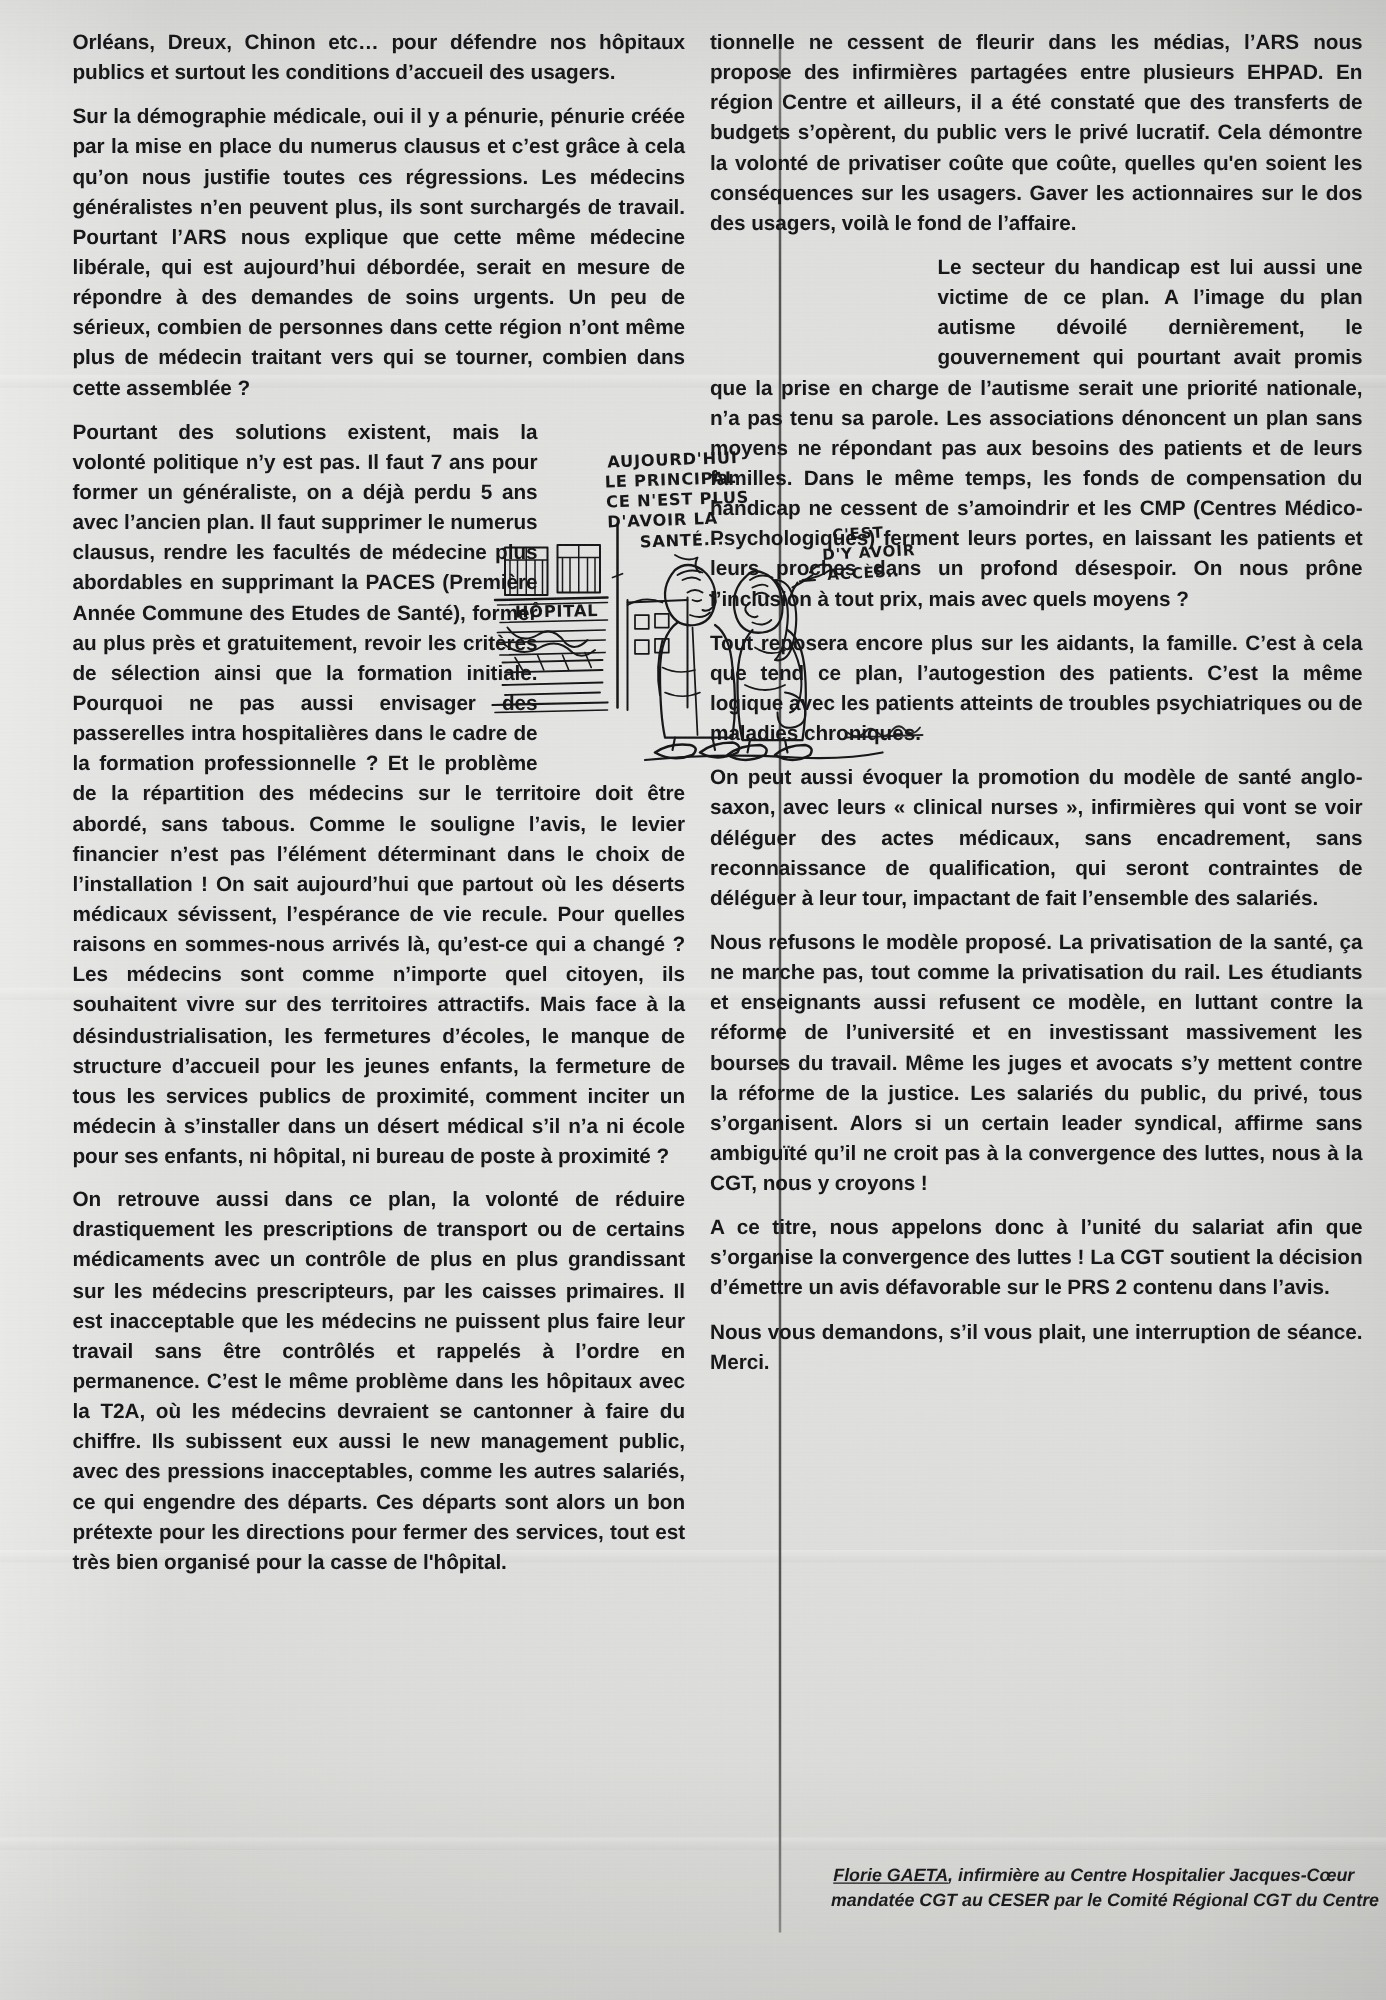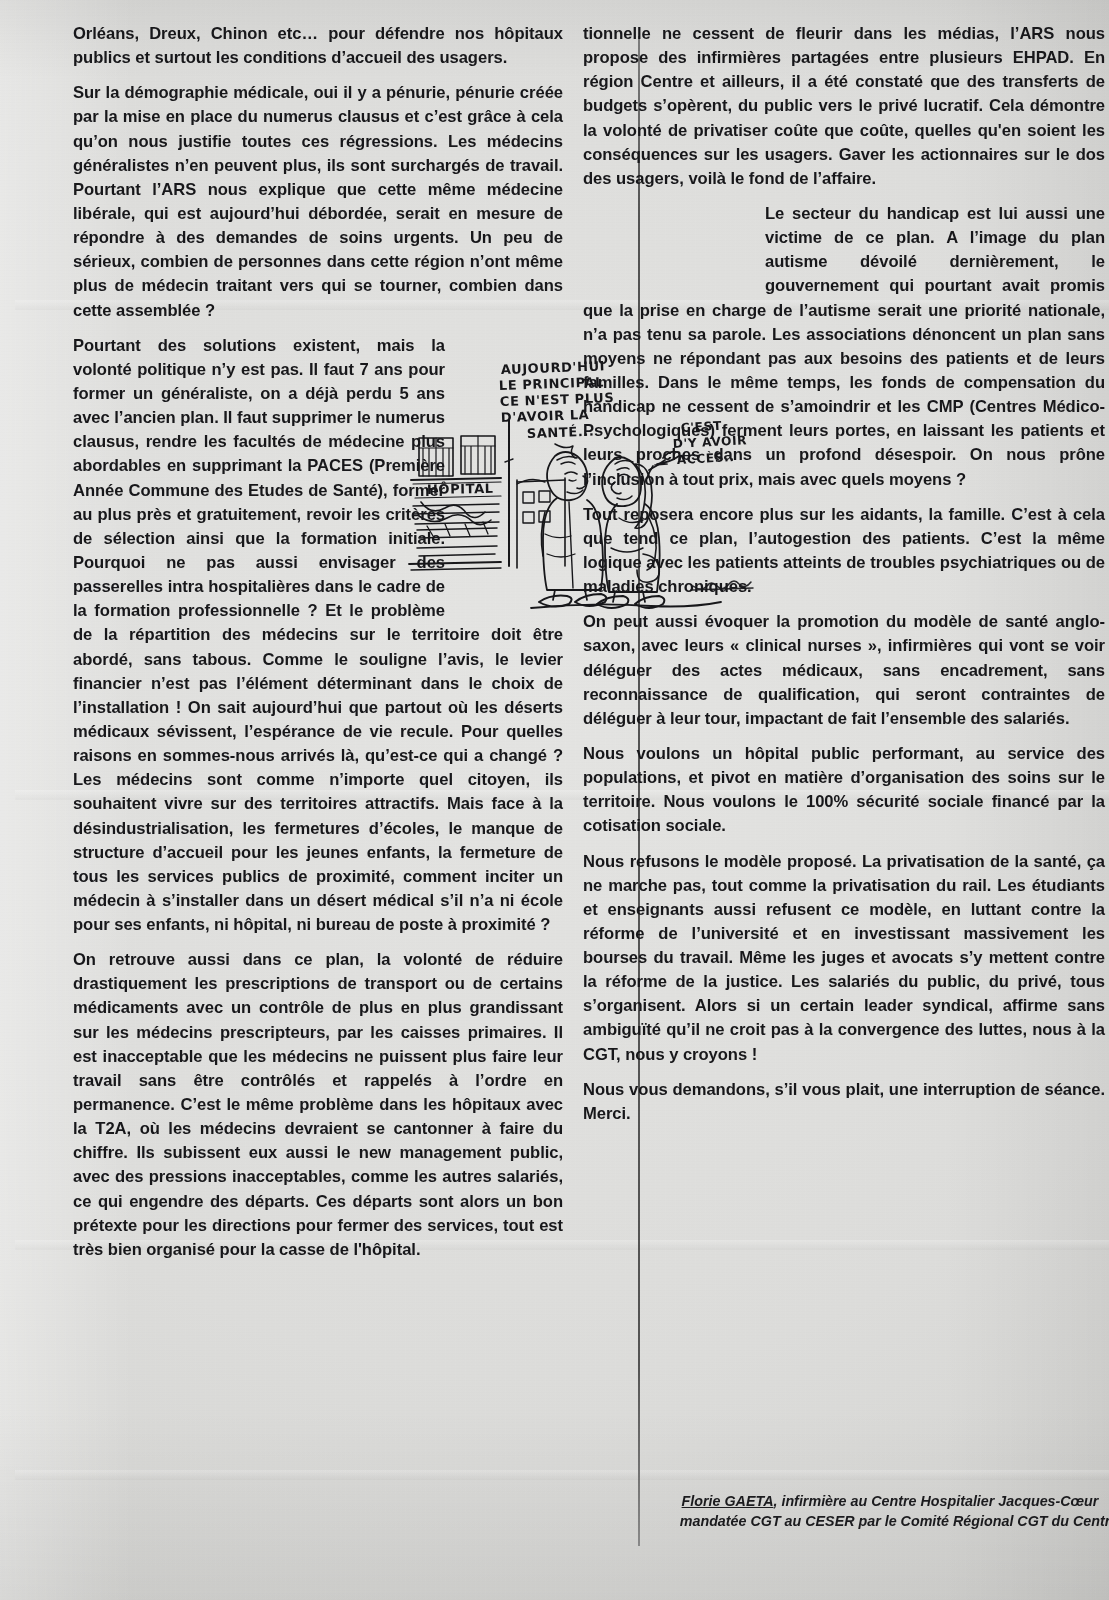--- a/index.html
+++ b/index.html
@@ -28,21 +28,20 @@
       repeating-linear-gradient(90deg, rgba(255,255,255,0.05) 0px, rgba(0,0,0,0) 2px, rgba(0,0,0,0) 5px);
     pointer-events:none;
   }
   
   .crease { position:absolute; left:0; right:0; height:10px; pointer-events:none;
             background: linear-gradient(180deg, rgba(255,255,255,.45), rgba(0,0,0,.05)); opacity:.5; }
 
   #sheet {
     position:absolute; inset:0;
     padding: 4px 0 0 0;
-    margin-left: 15px;
   }
 
   .columns {
     position:absolute;
     left: 58px; top: 22px;
     width: 1040px; height: 1520px;
   }
 
   .col {
     position:absolute;
@@ -145,22 +144,22 @@
     </div>
 
     <div class="col right">
       <p>tionnelle ne cessent de fleurir dans les médias, l’ARS nous propose des infirmières partagées entre plusieurs EHPAD. En région Centre et ailleurs, il a été constaté que des transferts de budgets s’opèrent, du public vers le privé lucratif. Cela démontre la volonté de privatiser coûte que coûte, quelles qu'en soient les conséquences sur les usagers. Gaver les actionnaires sur le dos des usagers, voilà le fond de l’affaire.</p>
       <p>
         <span class="shape-right"></span>
         <span>Le secteur du handicap est lui aussi une victime de ce plan. A l’image du plan autisme dévoilé dernièrement, le gouvernement qui pourtant avait promis que la prise en charge de l’autisme serait une priorité nationale, n’a pas tenu sa parole. Les associations dénoncent un plan sans moyens ne répondant pas aux besoins des patients et de leurs familles. Dans le même temps, les fonds de compensation du handicap ne cessent de s’amoindrir et les CMP (Centres Médico-Psychologiques) ferment leurs portes, en laissant les patients et leurs proches dans un profond désespoir. On nous prône l’inclusion à tout prix, mais avec quels moyens ?</span>
       </p>
       <p>Tout reposera encore plus sur les aidants, la famille. C’est à cela que tend ce plan, l’autogestion des patients. C’est la même logique avec les patients atteints de troubles psychiatriques ou de maladies chroniques.</p>
       <p>On peut aussi évoquer la promotion du modèle de santé anglo-saxon, avec leurs « clinical nurses », infirmières qui vont se voir déléguer des actes médicaux, sans encadrement, sans reconnaissance de qualification, qui seront contraintes de déléguer à leur tour, impactant de fait l’ensemble des salariés.</p>
-      <p>Nous voulons un hôpital public performant, au service des populations, et pivot en matière d’organisation des soins sur le territoire. Nous voulons le 100% sécurité sociale financé par la cotisation sociale.</p>
       <p>Nous refusons le modèle proposé. La privatisation de la santé, ça ne marche pas, tout comme la privatisation du rail. Les étudiants et enseignants aussi refusent ce modèle, en luttant contre la réforme de l’université et en investissant massivement les bourses du travail. Même les juges et avocats s’y mettent contre la réforme de la justice. Les salariés du public, du privé, tous s’organisent. Alors si un certain leader syndical, affirme sans ambiguïté qu’il ne croit pas à la convergence des luttes, nous à la CGT, nous y croyons !</p>
+      <p>A ce titre, nous appelons donc à l’unité du salariat afin que s’organise la convergence des luttes ! La CGT soutient la décision d’émettre un avis défavorable sur le PRS 2 contenu dans l’avis.</p>
       <p>Nous vous demandons, s’il vous plait, une interruption de séance. Merci.</p>
     </div>
 
   </div>
 
   <div id="cartoon">
     <svg width="372" height="258" viewBox="0 0 372 258" xmlns="http://www.w3.org/2000/svg">
 
       <g>
         <text class="hand" x="96" y="22" transform="rotate(-2 96 22)">AUJOURD'HUI</text>

